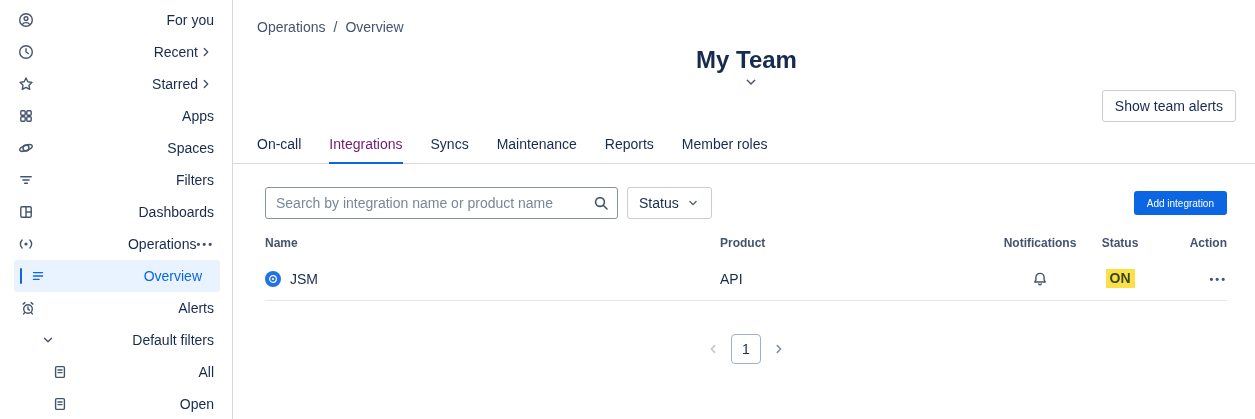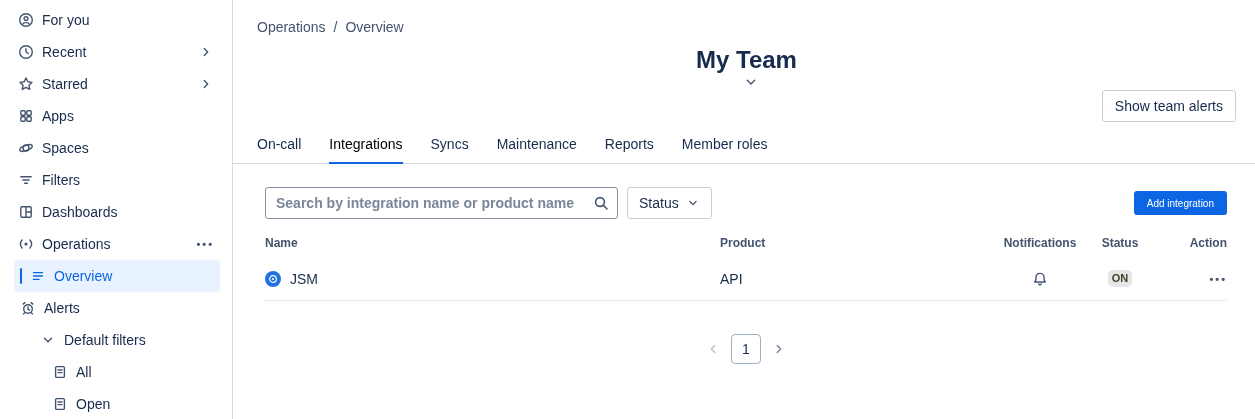--- a/index.html
+++ b/index.html
@@ -6,21 +6,21 @@
   html,body { width:1255px; height:419px; overflow:hidden; background:#fff;
     font-family:"Liberation Sans", sans-serif; color:#172B4D; }
   .app { display:flex; width:1255px; height:419px; }
 
   
   .sidebar { width:233px; flex-shrink:0; border-right:1px solid #D5D9E0; padding-top:4px; background:#fff; }
   .side-item { height:32px; display:flex; align-items:center; padding-left:18px; padding-right:18px;
     font-size:14px; color:#172B4D; cursor:pointer; white-space:nowrap; }
   .side-item .icon { width:16px; height:16px; margin-right:8px; display:flex; align-items:center; flex-shrink:0; }
   .side-item .icon svg { width:16px; height:16px; }
-  .side-item .label { flex:1; overflow:hidden; text-overflow:ellipsis; }
+  .side-item .label { flex:1; overflow:hidden; text-overflow:ellipsis;text-align:right; }
   .side-item .trail { margin-left:auto; display:flex; align-items:center; }
   .side-item.lvl1 { padding-left:20px; }
   .side-item.lvl2 { padding-left:40px; }
   .side-item.lvl3 { padding-left:52px; }
   .side-item.selected { background:#E9F2FF; color:#0C66E4; font-weight:500;
     margin:0 12px 0 14px; border-radius:3px; padding-left:6px; }
   .sel-bar { width:2px; height:16px; background:#0C66E4; border-radius:1px; margin-right:8px; flex-shrink:0; }
   svg.ln { fill:none; stroke:#44546F; stroke-width:1.4; stroke-linecap:round; stroke-linejoin:round; }
   .selected svg.ln { stroke:#0C66E4; }
   .dots { font-size:11px; font-weight:700; letter-spacing:2px; color:#44546F; }
@@ -31,46 +31,46 @@
   .breadcrumb .crumb { cursor:pointer; }
   .title-row { display:flex; align-items:center; padding:11px 19px 0 24px;flex-direction:column; }
   .title-row h1 { font-size:24px; font-weight:700; color:#172B4D; }
   .title-chev { margin-left:9px; display:flex; cursor:pointer; }
   .btn-subtle { margin-left:auto; height:32px; padding:4px 12px; background:#fff;
     border:1px solid #C8CDD6; border-radius:3px; font-size:14px; font-weight:500;
     font-family:inherit; color:#172B4D; cursor:pointer; }
 
   .tabs { display:flex; gap:28px; padding:14px 19px 0 24px; border-bottom:1px solid #D5D9E0; }
   .tab { font-size:14px; color:#172B4D; padding-bottom:10px; cursor:pointer; border-bottom:2px solid transparent; margin-bottom:-1px; }
-  .tab.active { color:#000000; font-weight:500; border-bottom-color:#0C66E4; }
+  .tab.active { color:#701a75; font-weight:500; border-bottom-color:#0C66E4; }
 
   .content { padding:0 28px 0 32px; }
   .toolbar { display:flex; align-items:center; margin-top:23px; gap:9px; }
   .search { position:relative; width:353px; }
   .search input { width:100%; height:32px; border:1px solid #8590A2; border-radius:3px;
-    padding:0 34px 0 10px; font-size:14px; font-family:inherit; color:#172B4D; outline:none;font-weight:bold; }
+    padding:0 34px 0 10px; font-size:14px; font-family:inherit; color:#172B4D; outline:none; }
   .search input::placeholder { color:#7A8699; }
   .search .sicon { position:absolute; right:9px; top:8px; display:flex; }
   .btn-dropdown { height:32px; display:flex; align-items:center; gap:7px; padding:0 11px;
     background:#fff; border:1px solid #C8CDD6; border-radius:3px; font-size:14px;
     font-family:inherit; color:#172B4D; cursor:pointer; }
   .btn-primary { margin-left:auto; height:24px; padding:0 13px; background:#0C66E4; border:none;
     border-radius:3px; color:#fff; font-size:10px; font-weight:500; font-family:inherit; cursor:pointer; }
 
   .tbl { margin-top:10px; }
   .tbl-head, .tbl-row { display:grid; grid-template-columns:455px 280px 80px 80px 1fr; align-items:center; }
   .tbl-head { height:28px; }
   .th { font-size:12px; font-weight:700; color:#44546F; }
   .tbl-row { height:44px; border-bottom:1px solid #E4E6EA; }
   .td { font-size:14px; color:#172B4D; }
   .cell-center { display:flex; justify-content:center; }
   .cell-right { display:flex; justify-content:flex-end; }
   .name-cell { display:flex; align-items:center; gap:9px; }
-  .badge-on { display:inline-block; background:#e5e5e5; color:#37471F; font-size:11px; font-weight:700;
-    padding:2px 4px; border-radius:5px; line-height:1.1; }
+  .badge-on { display:inline-block; background:#fde047; color:#37471F; font-size:14px; font-weight:700;
+    padding:2px 4px; border-radius:0; line-height:1.1; }
 
   .pagination { display:flex; justify-content:center; align-items:center; gap:10px; margin-top:33px; }
   .page-chev { display:flex; align-items:center; cursor:pointer; }
   .page-num { width:30px; height:30px; border:1px solid #9FB0C9; border-radius:4px;
     display:flex; align-items:center; justify-content:center; font-size:14px; color:#172B4D; cursor:pointer; }
 </style>
 </head>
 <body>
 
 <div class="app">

